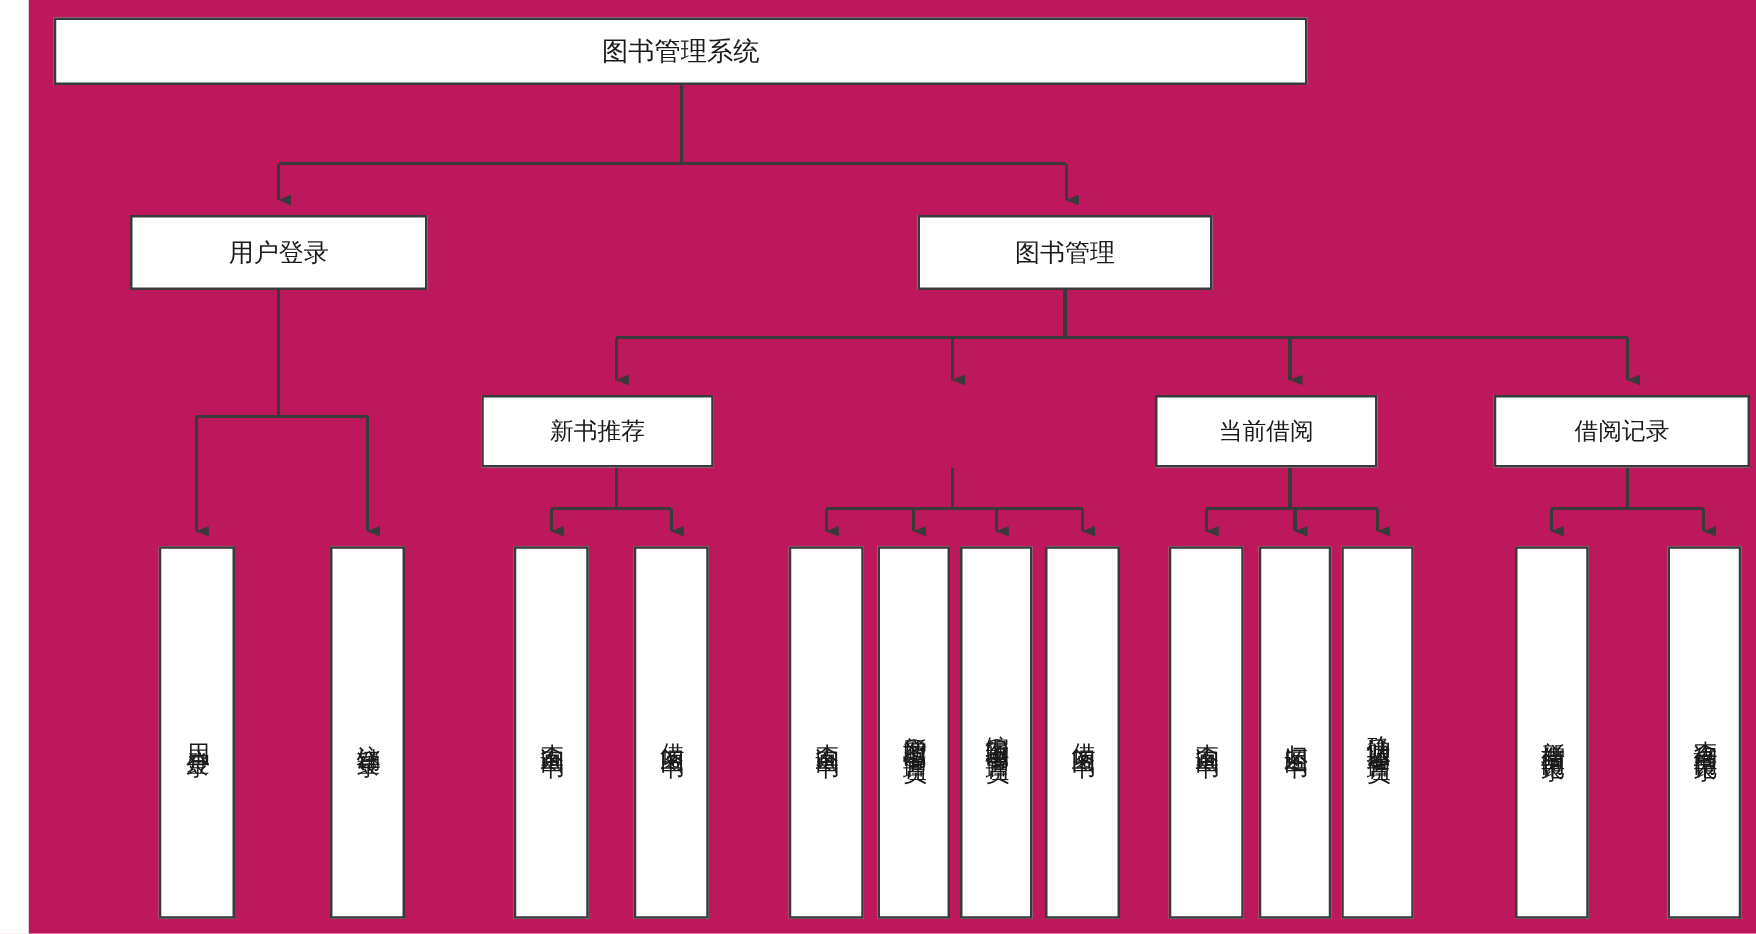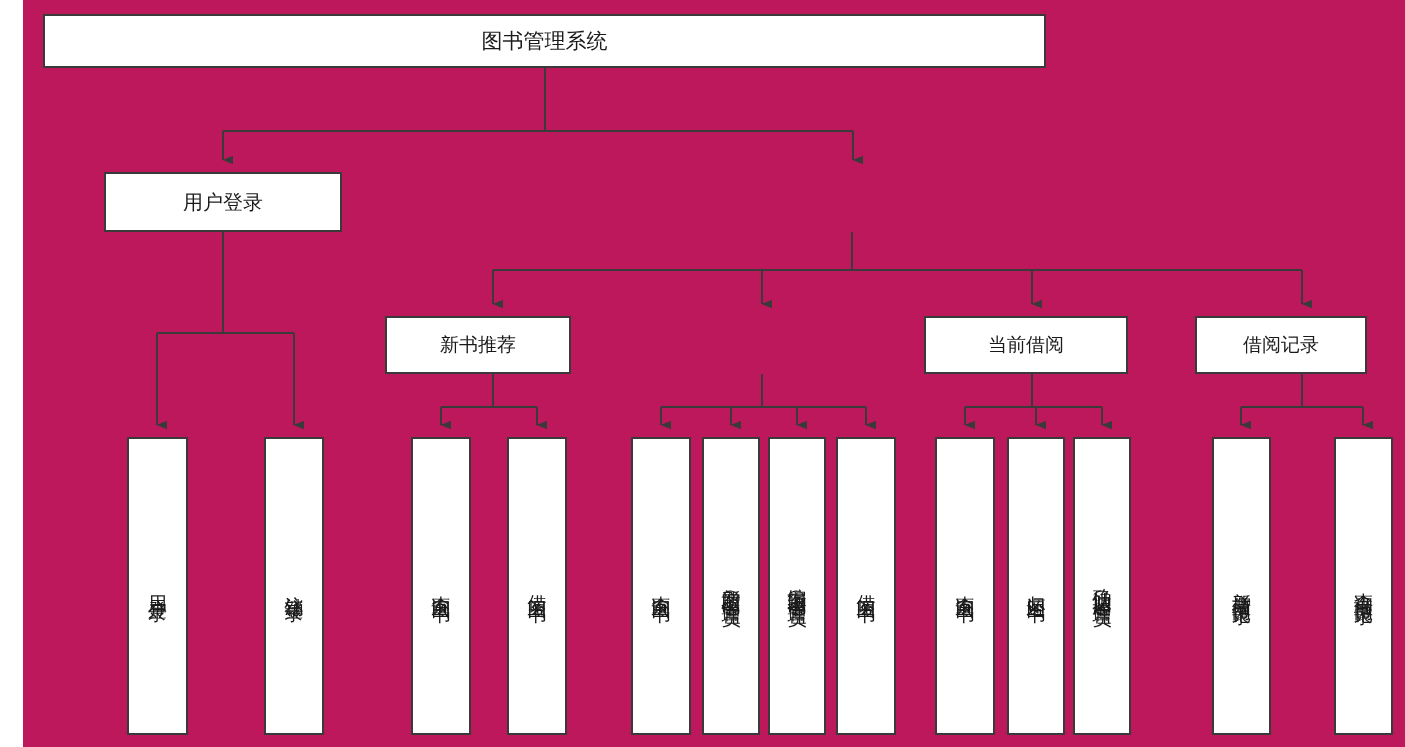--- a/index.html
+++ b/index.html
@@ -120,28 +120,31 @@
     </g>
   </svg>
 
   <div class="node root" style="left: 20px; top: 14px; width: 1003px; height: 54px;">
     <span>图书管理系统</span>
   </div>
 
   <div class="node lvl2" style="left: 81px; top: 172px; width: 238px; height: 60px;">
     <span>用户登录</span>
   </div>
+  <div class="node lvl2" style="left: 711px; top: 172px; width: 236px; height: 60px;">
+    <span>图书管理</span>
+  </div>
 
   <div class="node lvl3" style="left: 362px; top: 316px; width: 186px; height: 58px;">
     <span>新书推荐</span>
   </div>
-  <div class="node lvl3" style="left: 901px; top: 316px; width: 204px; height: 58px;">
+  <div class="node lvl3" style="left: 901px; top: 316px; width: 178px; height: 58px;">
     <span>当前借阅</span>
   </div>
-  <div class="node lvl3" style="left: 1172px; top: 316px; width: 172px; height: 58px;">
+  <div class="node lvl3" style="left: 1172px; top: 316px; width: 205px; height: 58px;">
     <span>借阅记录</span>
   </div>
 
   <div class="node leaf" style="left: 104px; top: 437px; width: 61px; height: 298px;">
     <span class="vtext">用户登录</span>
   </div>
   <div class="node leaf" style="left: 241px; top: 437px; width: 60px; height: 298px;">
     <span class="vtext">注销登录</span>
   </div>
   <div class="node leaf" style="left: 388px; top: 437px; width: 60px; height: 298px;">

